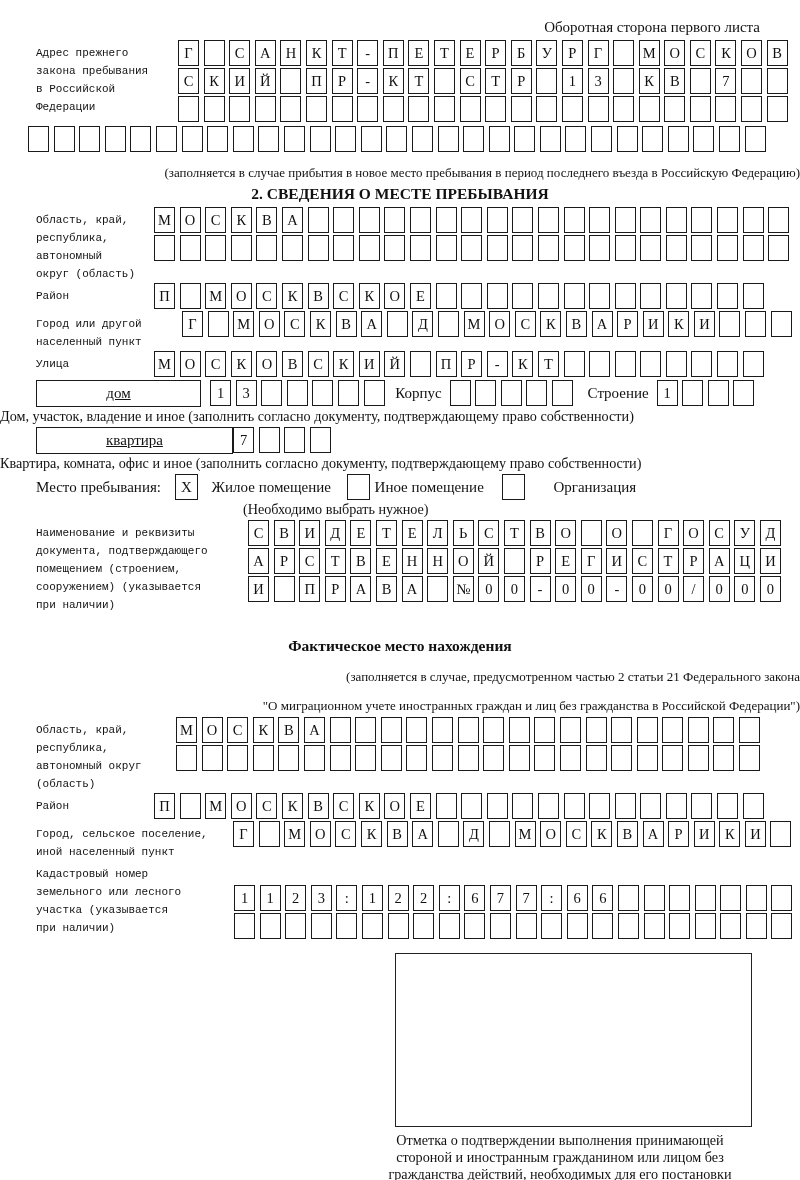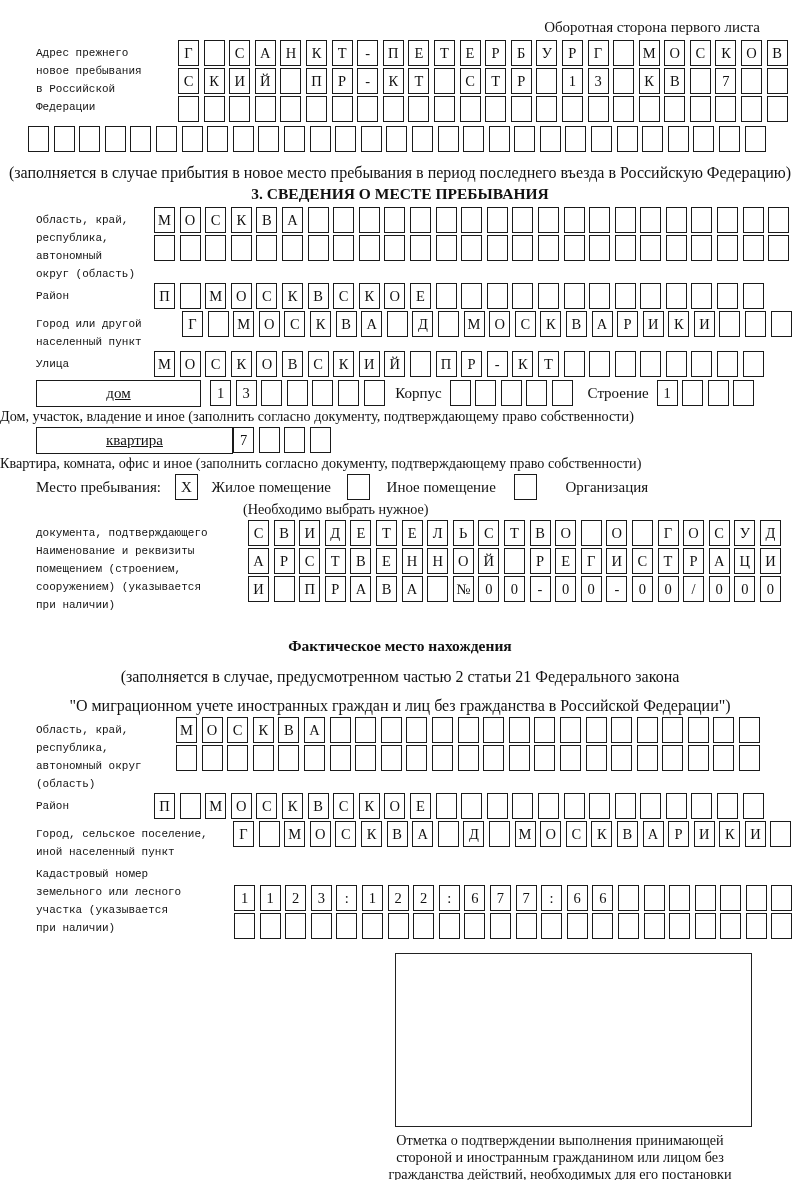--- a/index.html
+++ b/index.html
@@ -16,21 +16,21 @@
 
   .rows{display:flex;flex-direction:column;}
   .boxrow{display:flex;margin-bottom:2px;height:26px;}
   .cb{box-sizing:border-box;flex:none;width:21px;height:26px;
       border:1.7px solid #1a1a1a;margin-right:4.6px;
       display:inline-flex;align-items:center;justify-content:center;
       font-size:14.5px;line-height:1;}
   .cbx{width:23px;height:26px;font-size:15px;}
 
   .fullrow{margin-left:28px;margin-top:2px;}
-  .cap-c{text-align:center;font-size:16px;line-height:17px;margin-top:12px;}
+  .cap-c{text-align:right;font-size:13px;line-height:17px;margin-top:12px;}
   .cap-l{font-size:14.2px;line-height:17px;margin-bottom:1px;}
   .title{ text-align:center;font-weight:bold;font-size:15.5px;
           line-height:20px;margin-top:3px;margin-bottom:3px;}
 
   .wbox{box-sizing:border-box;flex:none;border:1.7px solid #1a1a1a;height:27px;
         display:flex;align-items:center;justify-content:center;font-size:15px;text-decoration:underline;}
   .inline-lbl{font-size:15px;line-height:27px;flex:none;}
 
   .mesto{display:flex;align-items:center;margin-left:36px;height:28px;font-size:15px;}
   .need{margin-left:243px;font-size:14.2px;line-height:17px;margin-bottom:2px;}
@@ -46,21 +46,21 @@
 </head>
 <body>
 
 <div class="page">
 
   <div class="hdr">Оборотная сторона первого листа</div>
 
   <div class="frow" style="margin-top:4px">
     <div class="lbl w142">
         <div>Адрес прежнего</div>
-        <div>новое пребывания</div>
+        <div>закона пребывания</div>
         <div>в Российской</div>
         <div>Федерации</div>
       </div>
     <div class="rows">
       <div class="boxrow">
           <span class="cb">Г</span>
           <span class="cb"></span>
           <span class="cb">С</span>
           <span class="cb">А</span>
           <span class="cb">Н</span>
@@ -164,21 +164,21 @@
       <span class="cb"></span>
       <span class="cb"></span>
       <span class="cb"></span>
       <span class="cb"></span>
       <span class="cb"></span>
       <span class="cb"></span>
       <span class="cb"></span>
     </div>
   <div class="cap-c">(заполняется в случае прибытия в новое место пребывания в период последнего въезда в Российскую Федерацию)</div>
 
-  <div class="title">3. СВЕДЕНИЯ О МЕСТЕ ПРЕБЫВАНИЯ</div>
+  <div class="title">2. СВЕДЕНИЯ О МЕСТЕ ПРЕБЫВАНИЯ</div>
 
   <div class="frow">
     <div class="lbl w118">
         <div>Область, край,</div>
         <div>республика,</div>
         <div>автономный</div>
         <div>округ (область)</div>
       </div>
     <div class="rows">
       <div class="boxrow">
@@ -369,30 +369,30 @@
         <span class="cb"></span>
       </div>
   </div>
   <div class="cap-l">Квартира, комната, офис и иное (заполнить согласно документу, подтверждающему право собственности)</div>
 
   <div class="mesto">
     <span>Место пребывания:</span>
     <span class="cb cbx" style="margin-left:14px">X</span>
     <span style="margin-left:9px">Жилое помещение</span>
     <span class="cb cbx" style="margin-left:16px"></span>
-    <span style="margin-left:12px">Иное помещение</span>
+    <span style="">Иное помещение</span>
     <span class="cb cbx" style="margin-left:18px"></span>
     <span style="margin-left:24px">Организация</span>
   </div>
   <div class="need">(Необходимо выбрать нужное)</div>
 
   <div class="frow doc-block">
     <div class="lbl w212">
+        <div>Наименование и реквизиты</div>
         <div>документа, подтверждающего</div>
-        <div>Наименование и реквизиты</div>
         <div>помещением (строением,</div>
         <div>сооружением) (указывается</div>
         <div>при наличии)</div>
       </div>
     <div class="rows">
       <div class="boxrow">
           <span class="cb">С</span>
           <span class="cb">В</span>
           <span class="cb">И</span>
           <span class="cb">Д</span>

